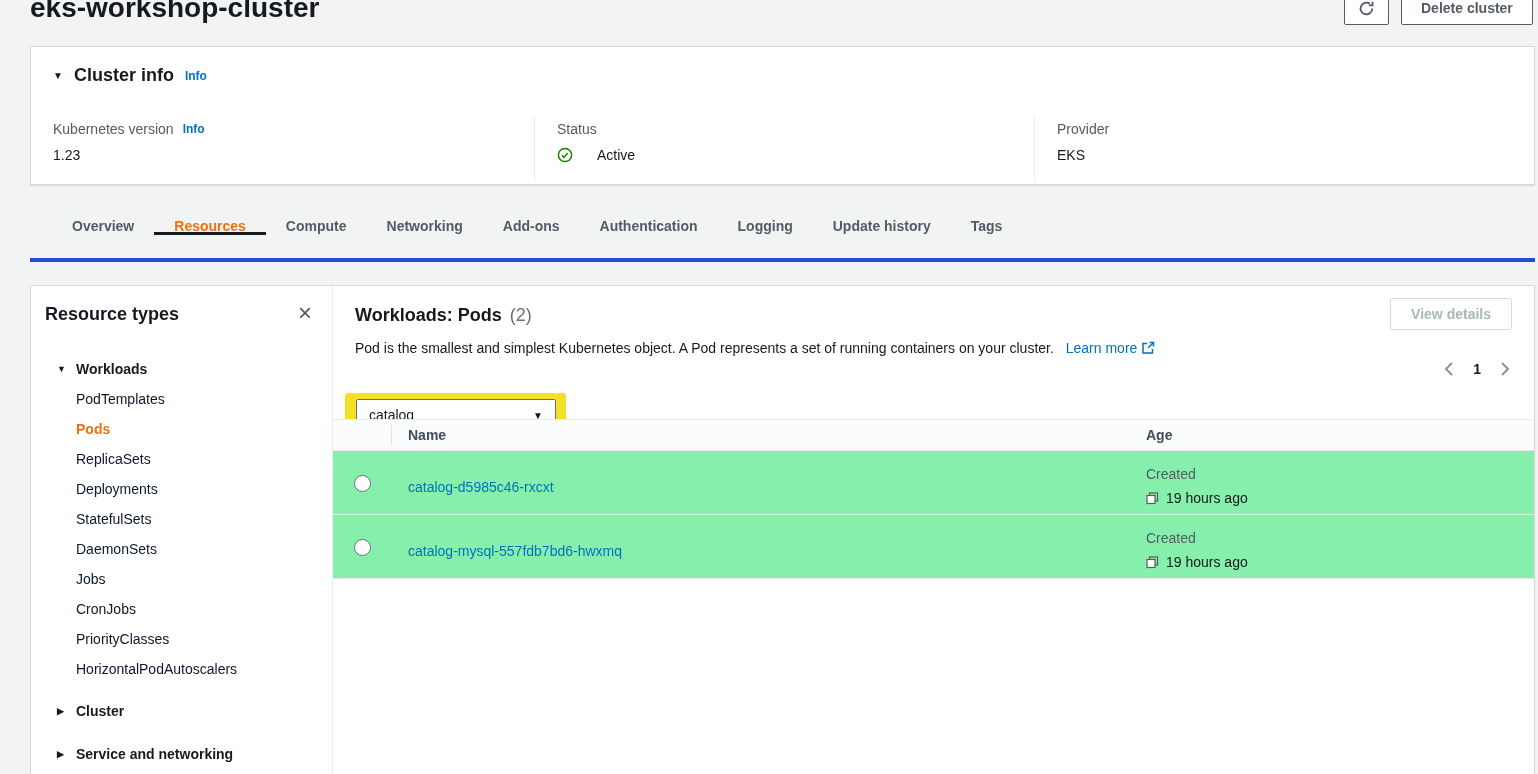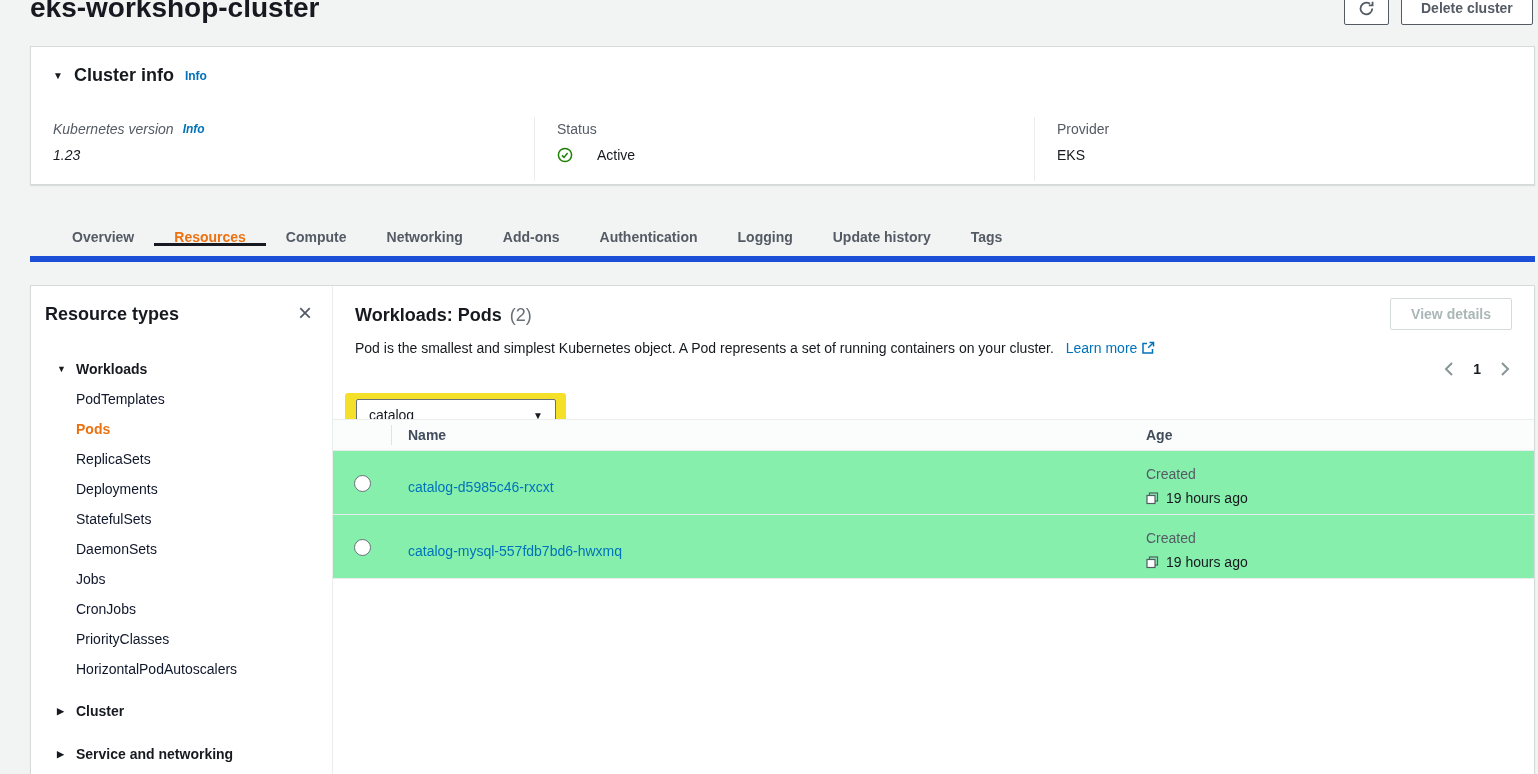--- a/index.html
+++ b/index.html
@@ -19,28 +19,28 @@
   
   .cluster-info { left:30px; top:46px; width:1505px; height:139px; }
   .card-head { position:absolute; left:22px; top:18px; display:flex; align-items:center; gap:11px; }
   .card-head h2 { margin:0; font-size:18px; font-weight:700; }
   .caret { font-size:10px; color:#16191f; line-height:1; }
   .caret-sm { font-size:9px; color:#16191f; line-height:1; width:11px; }
   .info-link { color:#0073bb; font-size:12px; font-weight:700; text-decoration:none; cursor:pointer; }
   .field { position:absolute; top:74px; font-size:14px; }
   .field .label { color:#545b64; display:flex; align-items:center; gap:9px; }
   .field .value { margin-top:10px; color:#16191f; }
-  .f1 { left:22px;font-style:italic; } .f2 { left:526px; } .f3 { left:1026px; }
+  .f1 { left:22px; } .f2 { left:526px; } .f3 { left:1026px; }
   .status-value { display:flex; align-items:center; gap:24px; color:#1d8102; }
   .col-divider { position:absolute; top:70px; width:1px; height:64px; background:#eaeded; }
   .d1 { left:503px; } .d2 { left:1003px; }
 
   
-  .tabs { position:absolute; left:30px; top:218px; width:1505px; height:44px; display:flex; align-items:center;
-          border-bottom:6px solid #1d4ed8; padding-left:22px; }
+  .tabs { position:absolute; left:30px; top:218px; width:1505px; height:44px; display:flex; align-items:flex-start;
+          border-bottom:4px solid #1d4ed8; padding-left:22px; }
   .tab { position:relative; display:flex; align-items:center; padding:0 20px; font-size:14px; font-weight:700;
          color:#545b64; cursor:pointer; white-space:nowrap; }
   .tab + .tab::before { content:""; position:absolute; left:0; top:8px; bottom:10px; width:1px; background:#c5cbcd; }
   .tab.active { color:#ec7211; }
   .tab.active::after { content:""; position:absolute; left:0; right:0; bottom:-1px; height:3px; background:#16191f; }
 
   
   .main-card { left:30px; top:285px; width:1505px; height:495px; }
 
   

